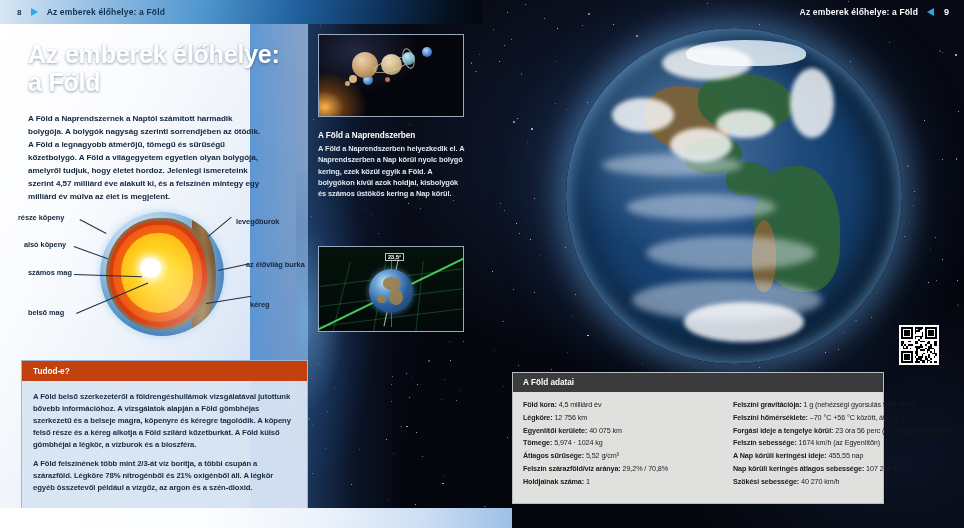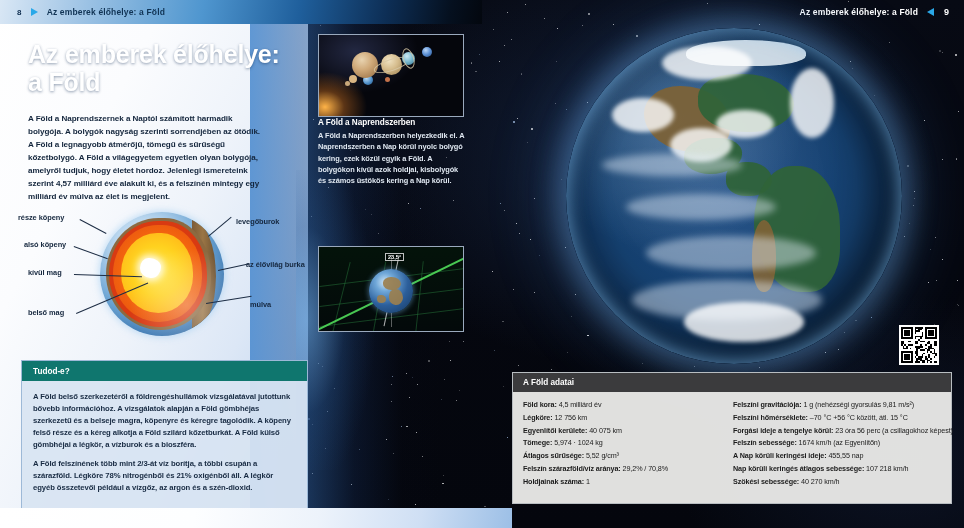--- a/index.html
+++ b/index.html
@@ -150,37 +150,37 @@
   }
   .leader { position: absolute; background: #1d2d44; height: 1px; transform-origin: 0 0; }
 
   
   .tudod {
     position: absolute; left: 21px; top: 360px; width: 287px; height: 150px;
     background: rgba(216,228,242,0.93);
     border: 1px solid rgba(150,180,212,.9);
   }
   .tudod-hd {
-    height: 20px; background: #0f766e; color: #fff;
+    height: 20px; background: #c2410c; color: #fff;
     font-size: 8.2px; font-weight: bold; display: flex; align-items: center;
     padding-left: 11px;
   }
   .tudod-bd { padding: 10px 11px 0 11px; }
   .tudod-bd p {
     color: #172a42; font-size: 7.7px; line-height: 1.56; font-weight: bold;
     margin-bottom: 7px; letter-spacing: -0.08px;
   }
 
   
   .mid { position: absolute; left: 318px; width: 148px; }
   .fig-img {
     width: 146px; border: 1px solid #9aa9bd; position: relative; overflow: hidden;
   }
   .cap-t {
-    color: #ffffff; font-size: 8.2px; font-weight: bold; margin-top: 1px;
+    color: #ffffff; font-size: 8.2px; font-weight: bold; margin-top: 14px;
     letter-spacing: -0.05px;
   }
   .cap-b {
     color: #dfe7f0; font-size: 7.4px; line-height: 1.52; margin-top: 3px;
     letter-spacing: -0.08px; font-weight: bold;
   }
 
   
   .ss { height: 83px; background:
       radial-gradient(ellipse 60px 50px at 6px 72px, #ffb347 0%, rgba(255,140,40,.35) 32%, rgba(0,0,0,0) 70%),
@@ -260,21 +260,21 @@
   
   .qr {
     position: absolute; left: 899px; top: 325px; width: 40px; height: 40px;
     background: #fff; padding: 2px;
   }
   .qr div { width: 100%; height: 100%; position: relative; background: #fff; }
   .qr i { position: absolute; background: #000; }
 
   
   .datatable {
-    position: absolute; left: 512px; top: 372px; width: 440px; height: 132px;
+    position: absolute; left: 512px; top: 372px; width: 372px; height: 132px;
     background: rgba(236,236,234,0.95);
     border: 1px solid rgba(180,185,190,.9);
   }
   .dt-hd {
     height: 19px; background: #3b3b3d; color: #fff; font-size: 8.2px;
     font-weight: bold; display: flex; align-items: center; padding-left: 10px;
   }
   .dt-body { display: flex; padding: 7px 10px 0 10px; gap: 8px; }
   .dt-col { flex: 0 0 auto; }
   .dt-col.c1 { width: 202px; }
@@ -490,26 +490,26 @@
       <div class="cutband"></div>
       <div class="layer l-crust"></div>
       <div class="layer l-mantle-o"></div>
       <div class="layer l-mantle-i"></div>
       <div class="layer l-outer"></div>
       <div class="layer l-inner"></div>
     </div>
 
     <div class="xlabel" style="left:4px;  top:5px;">része köpeny</div>
     <div class="xlabel" style="left:10px; top:32px;">alsó köpeny</div>
-    <div class="xlabel" style="left:14px; top:60px;">kívül mag</div>
+    <div class="xlabel" style="left:14px; top:60px;">számos mag</div>
     <div class="xlabel" style="left:14px; top:100px;">belső mag</div>
 
     <div class="xlabel" style="left:222px; top:9px;">levegőburok</div>
     <div class="xlabel" style="left:232px; top:52px;">az élővilág burka</div>
-    <div class="xlabel" style="left:236px; top:92px;">múlva</div>
+    <div class="xlabel" style="left:236px; top:92px;">kéreg</div>
 
     <div class="leader" style="left:66px;  top:11px;  width:30px; transform:rotate(28deg);"></div>
     <div class="leader" style="left:60px;  top:38px;  width:36px; transform:rotate(20deg);"></div>
     <div class="leader" style="left:60px;  top:66px;  width:68px; transform:rotate(2deg);"></div>
     <div class="leader" style="left:62px;  top:105px; width:78px; transform:rotate(-23deg);"></div>
     <div class="leader" style="left:194px; top:28px;  width:30px; transform:rotate(-40deg);"></div>
     <div class="leader" style="left:204px; top:62px;  width:32px; transform:rotate(-12deg);"></div>
     <div class="leader" style="left:192px; top:95px;  width:46px; transform:rotate(-9deg);"></div>
   </div>
 

